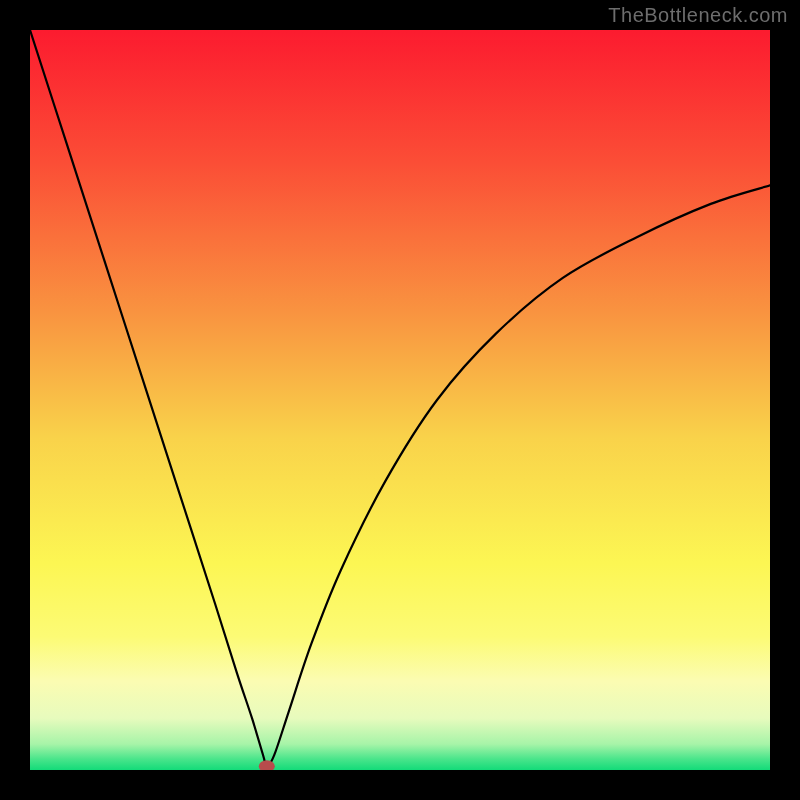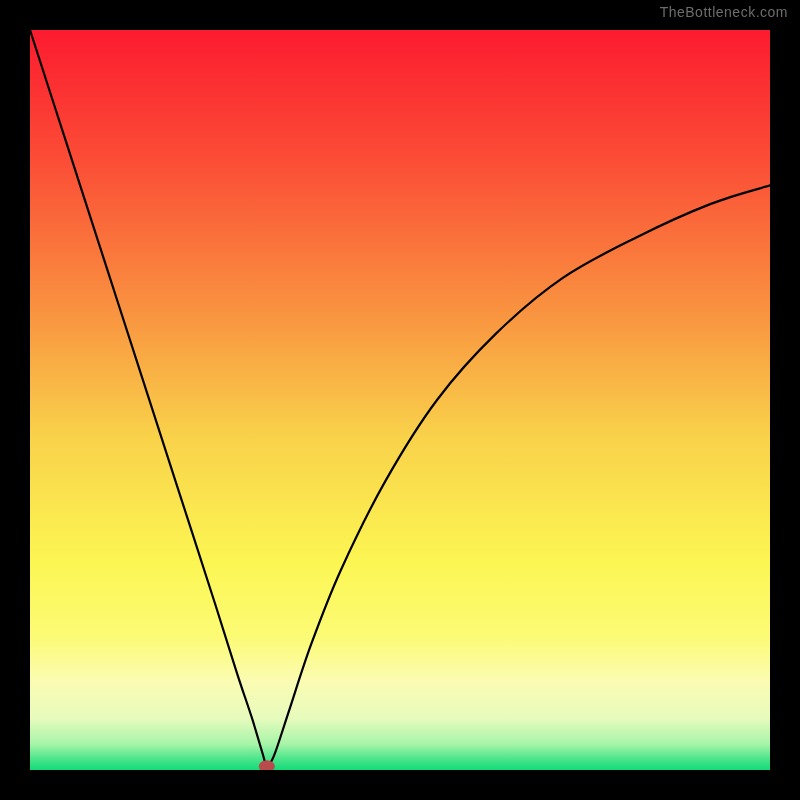--- a/index.html
+++ b/index.html
@@ -24,21 +24,21 @@
     top: 30px;
     left: 30px;
     width: 740px;
     height: 740px;
   }
   .watermark {
     position: absolute;
     top: 4px;
     right: 12px;
     color: #6d6d6d;
-    font-size: 14px;
+    font-size: 20px;
     letter-spacing: 0.5px;
     font-weight: 500;
   }
   svg { display: block; }
 </style>
 </head>
 <body>
 
 <div class="frame">
   <div class="watermark">TheBottleneck.com</div>

